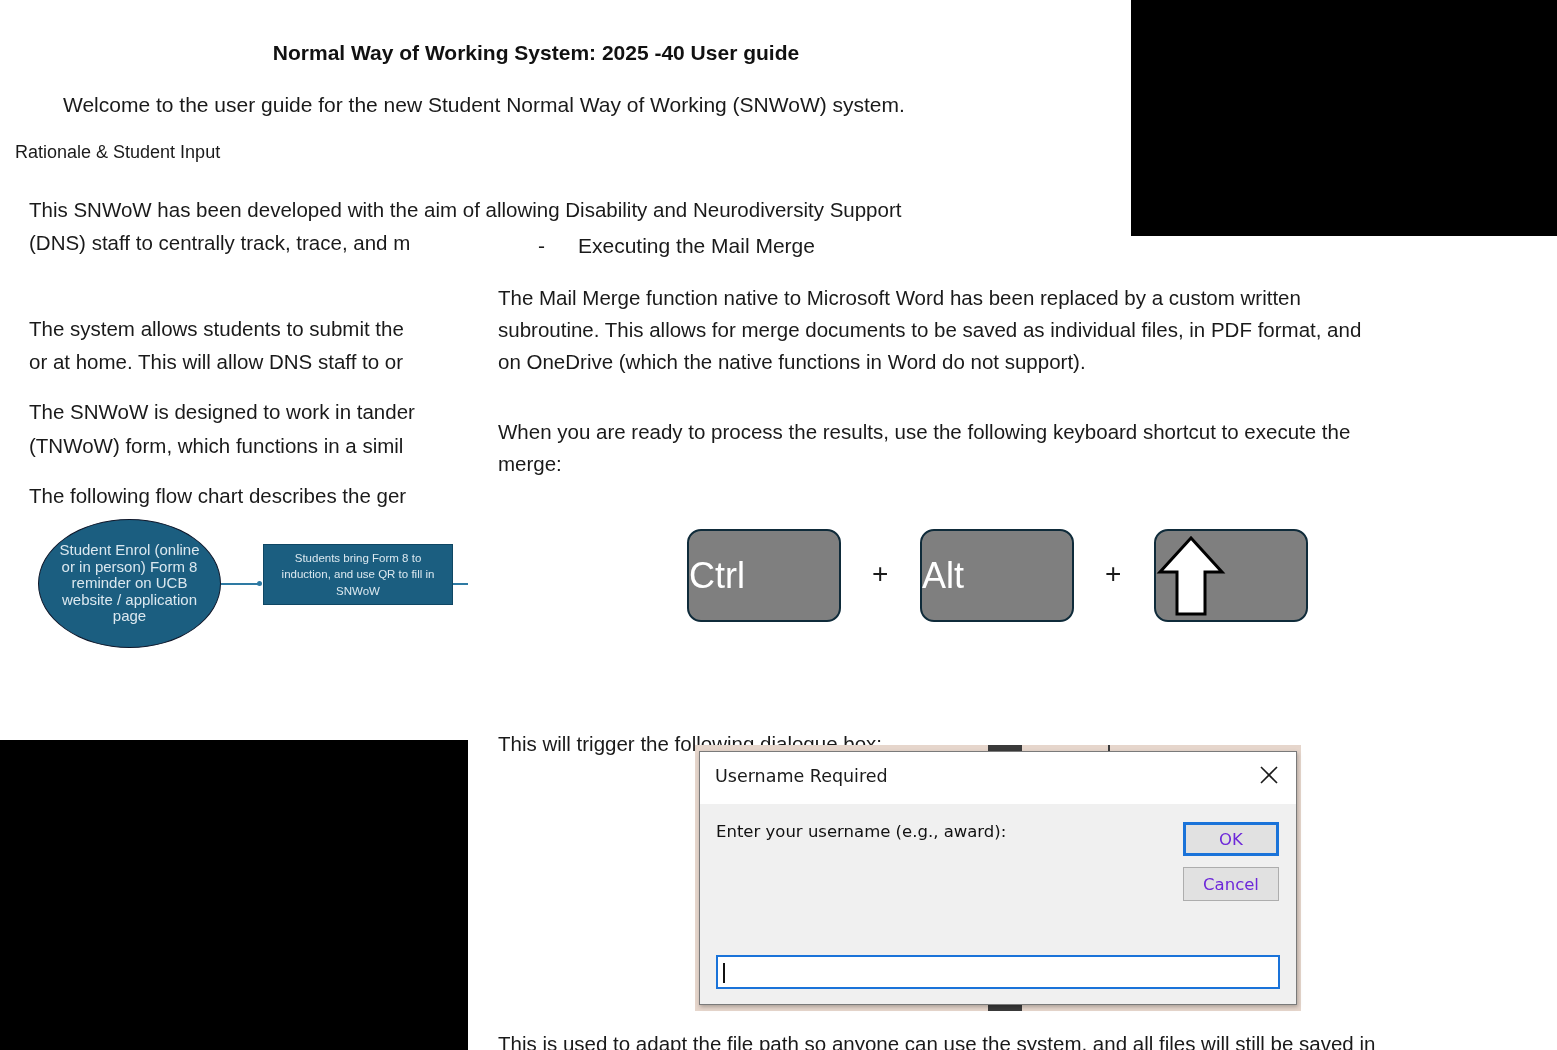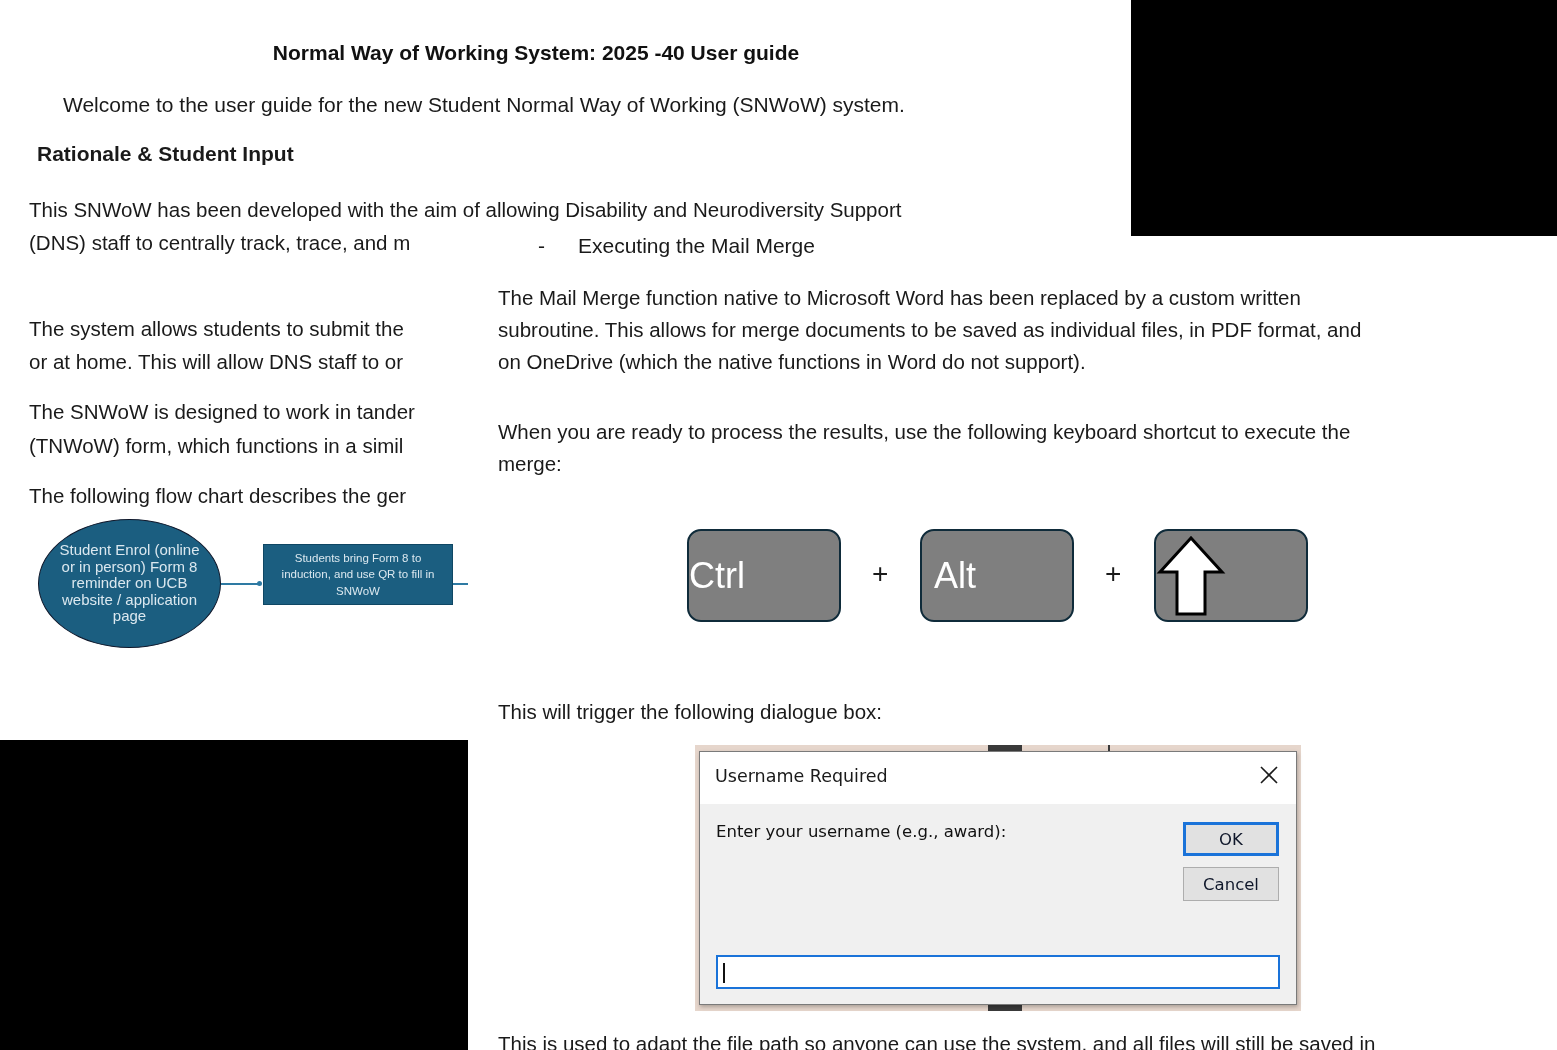--- a/index.html
+++ b/index.html
@@ -4,21 +4,21 @@
   <style>
     html, body { margin: 0; padding: 0; }
     body {
       width: 1557px; height: 1050px; position: relative; overflow: hidden;
       background: #ffffff; color: #1a1a1a;
       font-family: "Liberation Sans", "DejaVu Sans", sans-serif;
     }
     .abs { position: absolute; }
     .doc-title { left: 0; width: 1072px; top: 41px; text-align: center; font-weight: bold; font-size: 21px; color: #111; }
     .welcome { left: 63px; top: 93px; font-size: 21px; white-space: nowrap; }
-    .heading { left: 37px; top: 142px; font-weight: bold; font-size: 21px; }
+    .heading { left: 15px; top: 142px; font-weight: normal; font-size: 18px; }
     .para { left: 29px; font-size: 20.5px; line-height: 33px; white-space: nowrap; margin-top: 36px; }
     .left-clip { position: absolute; left: 0; top: 0; width: 468px; height: 1050px; overflow: hidden; }
     .para-wide { left: 29px; top: 193px; font-size: 20.5px; line-height: 33px; white-space: nowrap; }
 
     
     .ellipse { left: 38px; top: 519px; width: 183px; height: 129px; border-radius: 50%; background: #1b5e80; border: 1px solid #0f172a;
       color: #dbe8ef; font-size: 15px; line-height: 16.5px; text-align: center; display: flex; align-items: center; justify-content: center; box-sizing: border-box; padding: 4px 18px; }
     .fc-box { left: 263px; top: 544px; width: 190px; height: 61px; background: #1b5e80; border: 1px solid #0f4764; box-sizing: border-box;
       color: #dbe8ef; font-size: 11.5px; line-height: 16.5px; text-align: center; display: flex; align-items: center; justify-content: center; padding: 4px 8px; }
     .fc-line { height: 2px; background: #2e7aa3; }
@@ -35,21 +35,21 @@
     .plus { top: 558px; font-size: 28px; color: #1a1a1a; }
 
     
     .dlg-backdrop { left: 695px; top: 745px; width: 606px; height: 266px; background: #e6d6cc; }
     .dlg-backdrop .stripe { position: absolute; background: #3a3a3a; }
     .dialog { left: 699px; top: 751px; width: 598px; height: 254px; background: #f0f0f0; border: 1px solid #7a7a7a; box-sizing: border-box; box-shadow: 1px 2px 4px rgba(0,0,0,0.25); }
     .dlg-titlebar { position: absolute; left: 0; top: 0; right: 0; height: 52px; background: #ffffff; }
     .dlg-title { position: absolute; left: 15px; top: 14px; font-size: 19px; color: #1a1a1a; font-family: "DejaVu Sans", sans-serif; font-size: 17.5px; }
     .dlg-close { position: absolute; right: 14px; top: 10px; width: 26px; height: 26px; }
     .dlg-prompt { position: absolute; left: 16px; top: 70px; font-family: "DejaVu Sans", sans-serif; font-size: 16.5px; color: #111; }
-    .btn { position: absolute; left: 483px; width: 96px; height: 34px; box-sizing: border-box; background: #e1e1e1; font-family: "DejaVu Sans", sans-serif; font-size: 16.5px; color: #0f172a;
+    .btn { position: absolute; left: 483px; width: 96px; height: 34px; box-sizing: border-box; background: #e1e1e1; font-family: "DejaVu Sans", sans-serif; font-size: 16.5px; color: #6d28d9;
       display: flex; align-items: center; justify-content: center; }
     .btn-ok { top: 70px; border: 3px solid #1a73d9; }
     .btn-cancel { top: 115px; border: 1px solid #adadad; }
     .dlg-input { position: absolute; left: 16px; top: 203px; width: 564px; height: 34px; box-sizing: border-box; background: #fff; border: 2px solid #1a73d9; }
     .caret { position: absolute; left: 5px; top: 6px; width: 2px; height: 20px; background: #111; }
 
     .redact { background: #000000; }
   </style>
 </head>
 <body>
@@ -96,31 +96,31 @@
 </div>
 <div class="abs rpara" style="top:416px;">
   <div>When you are ready to process the results, use the following keyboard shortcut to execute the</div>
   <div>merge:</div>
 </div>
 
 <div class="abs key" style="left:687px;">
   <span>Ctrl</span>
 </div>
 <div class="abs plus" style="left:872px;">+</div>
-<div class="abs key" style="left:920px;padding-left:12px;">
+<div class="abs key" style="left:920px;">
   <span>Alt</span>
 </div>
 <div class="abs plus" style="left:1105px;">+</div>
 <div class="abs key" style="left:1154px;">
   <svg width="70" height="80" viewBox="0 0 70 80">
     <polygon points="35,2 66,36 49,36 49,78 21,78 21,36 4,36" fill="#ffffff" stroke="#000000" stroke-width="3" stroke-linejoin="miter"></polygon>
   </svg>
 </div>
 
-<div class="abs rpara" style="top:696px;">This will trigger the following dialogue box:</div>
+<div class="abs rpara" style="top:728px;">This will trigger the following dialogue box:</div>
 
 <div class="abs dlg-backdrop">
   <div class="stripe" style="left:293px; top:0; width:34px; height:6px;"></div>
   <div class="stripe" style="left:293px; bottom:0; width:34px; height:6px;"></div>
   <div class="stripe" style="left:413px; top:0; width:2px; height:6px;"></div>
 </div>
 <div class="abs dialog">
   <div class="dlg-titlebar">
     <div class="dlg-title">Username Required</div>
     <div class="dlg-close">

